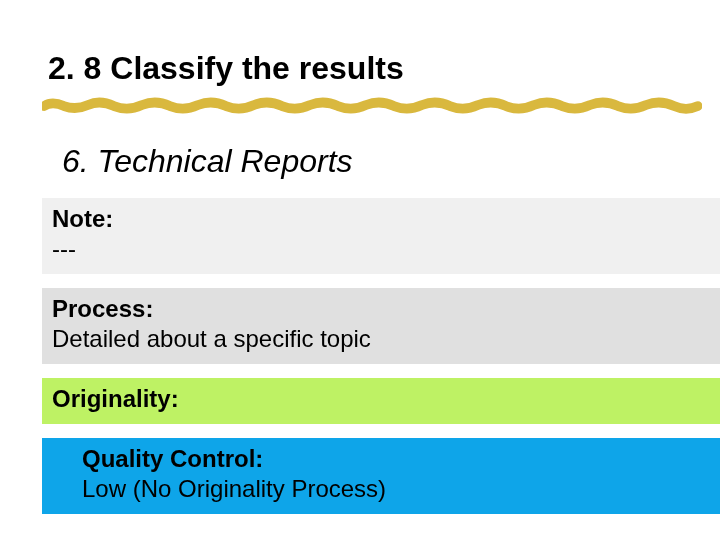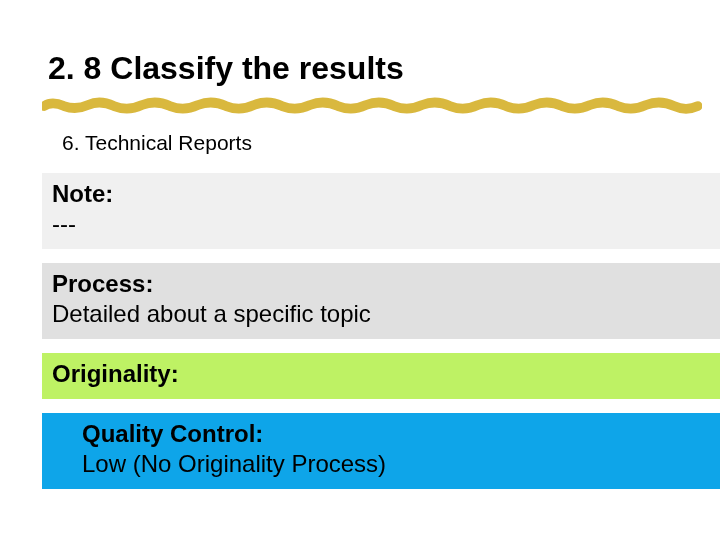--- a/index.html
+++ b/index.html
@@ -25,23 +25,24 @@
     height: 24px;
     margin-left: -6px;
     margin-right: -30px;
   }
   .underline-wrap svg {
     width: 100%;
     height: 100%;
     display: block;
   }
   .subheading {
-    font-size: 21px;
-    margin-top: 14px;
+    font-size: 32px;
+    margin-top: 26px;
     margin-left: 14px;
+    font-style: italic;
   }
   .rows {
     margin-top: 18px;
     width: 712px;
     margin-left: -6px;
   }
   .row {
     width: 100%;
     padding: 6px 10px 10px 10px;
     margin-bottom: 14px;

